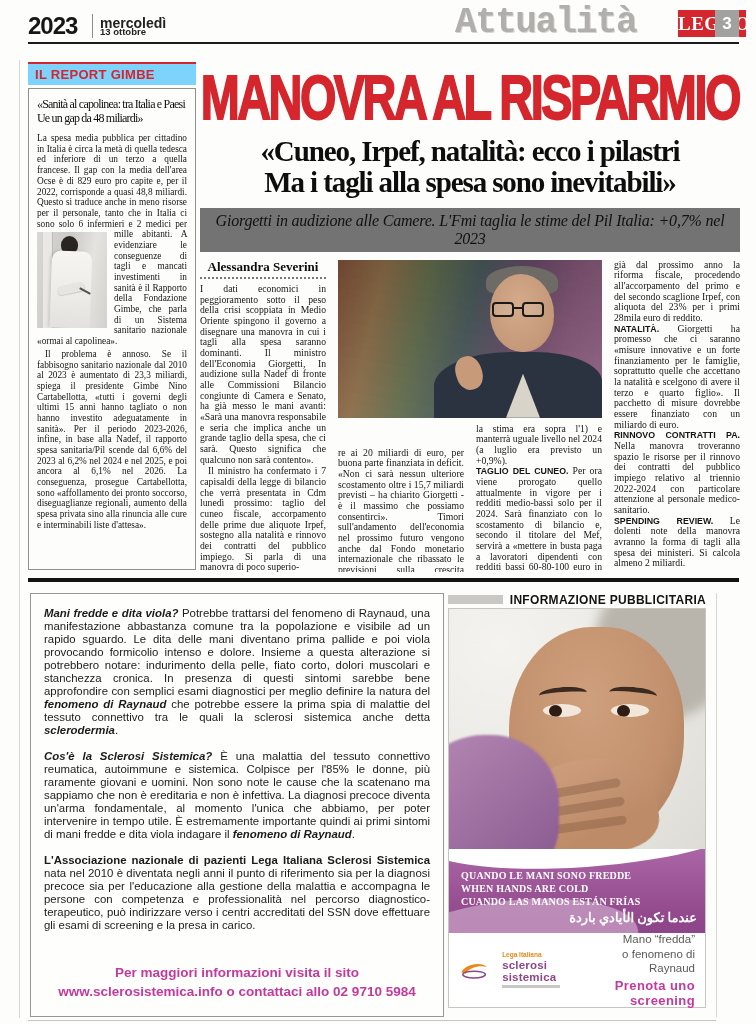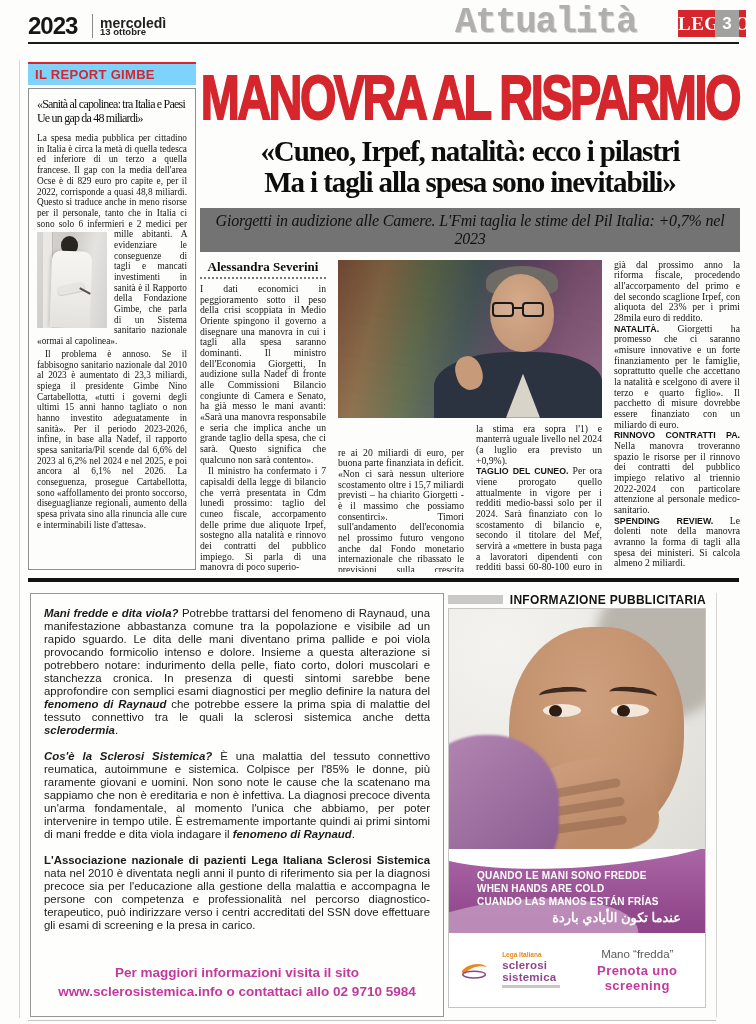--- a/index.html
+++ b/index.html
@@ -88,29 +88,29 @@
   .aw-brow-l{left:90px; transform:rotate(-4deg);} .aw-brow-r{left:160px; transform:rotate(5deg);}
   .aw-eye-l,.aw-eye-r{position:absolute; top:95px; width:38px; height:13px; background:#f2e7da; border-radius:50%; overflow:hidden;}
   .aw-eye-l{left:94px;} .aw-eye-r{left:162px;}
   .aw-iris{position:absolute; left:6px; top:1px; width:13px; height:12px; background:#2e1d14; border-radius:50%;}
   .aw-hand{position:absolute; left:78px; top:150px; width:130px; height:95px; background:linear-gradient(160deg,#cfa080 0%,#bd8b68 70%); border-radius:42% 48% 30% 36%; transform:rotate(-8deg); filter:blur(0.4px);}
   .aw-finger{position:absolute; width:86px; height:9px; background:rgba(120,80,56,0.35); border-radius:6px;}
   .aw-fabric{position:absolute; left:-40px; bottom:-36px; width:150px; height:150px; background:linear-gradient(140deg,#b68ab4 0%,#9a6c9e 60%,#85568b 100%); border-radius:50% 45% 40% 50%; filter:blur(1px);}
   .ad-banner{position:relative; width:256px; height:84px; overflow:hidden; background:linear-gradient(180deg,#ab66a6 0%, #8e4589 90%);}
   .ad-banner::before{content:""; position:absolute; left:-30px; top:-52px; width:330px; height:70px; background:#fff; border-radius:50%; transform:rotate(-4deg);}
   .ad-banner::after{content:""; position:absolute; left:-70px; bottom:-58px; width:260px; height:90px; background:#c9a2c7; opacity:0.75; border-radius:50%; transform:rotate(-7deg);}
-  .ad-banner-text{position:absolute; left:12px; top:20px; right:20px; z-index:2; color:#fff; font-family:Liberation Sans, sans-serif; font-weight:bold; font-size:10px; line-height:1.3; letter-spacing:0.2px;margin-left:16px;}
+  .ad-banner-text{position:absolute; left:12px; top:20px; right:4px; z-index:2; color:#fff; font-family:Liberation Serif, serif; font-weight:bold; font-size:10px; line-height:1.3; letter-spacing:0.2px;}
   .ad-banner-ar{text-align:right; font-size:13px; margin-top:2px; padding-right:4px;}
   .ad-footer{position:relative; width:256px; height:74px; background:#fff; display:flex; align-items:center; padding:6px 10px;}
   .logo-block{display:flex; align-items:center; gap:13px;}
   .logo-texts{display:flex; flex-direction:column; line-height:1.05;}
   .logo-top{font-family:"Liberation Sans",sans-serif; font-weight:bold; font-size:6.5px; color:var(--orange);}
   .logo-name{font-family:"Liberation Sans",sans-serif; font-weight:bold; font-size:11.5px; color:#8e4589; letter-spacing:0.2px;}
   .logo-tagline{width:58px; height:3px; background:#c9c8c5; margin-top:2px;}
-  .ad-caption{margin-left:auto; text-align:center;}
+  .ad-caption{margin-left:auto; text-align:right;}
   .cap-line{font-family:"Liberation Sans",sans-serif; font-size:11.5px; color:#5c5b59; line-height:1.25;}
   .cap-cta{font-family:"Liberation Sans",sans-serif; font-weight:bold; font-size:13px; color:var(--magenta); letter-spacing:0.4px; margin-top:2px;}
 </style>
 </head>
 <body>
 
 <div class="page">
 
   <div class="hd-year">2023</div>
   <div class="hd-sep"></div>
@@ -230,19 +230,20 @@
           <ellipse cx="20" cy="20" rx="15" ry="4.5" fill="none" stroke="#8e4589" stroke-width="2"></ellipse>
         </svg>
         <div class="logo-texts">
           <span class="logo-top">Lega Italiana</span>
           <span class="logo-name">sclerosi sistemica</span>
           <span class="logo-tagline"></span>
         </div>
       </div>
       <div class="ad-caption">
         <div class="cap-line">Mano “fredda”</div>
+        <div class="cap-line">o fenomeno di Raynaud</div>
         <div class="cap-cta">Prenota uno screening</div>
       </div>
     </div>
   </div>
 
   <div class="ad-right-rule"></div>
 </div>
 
 </body></html>

